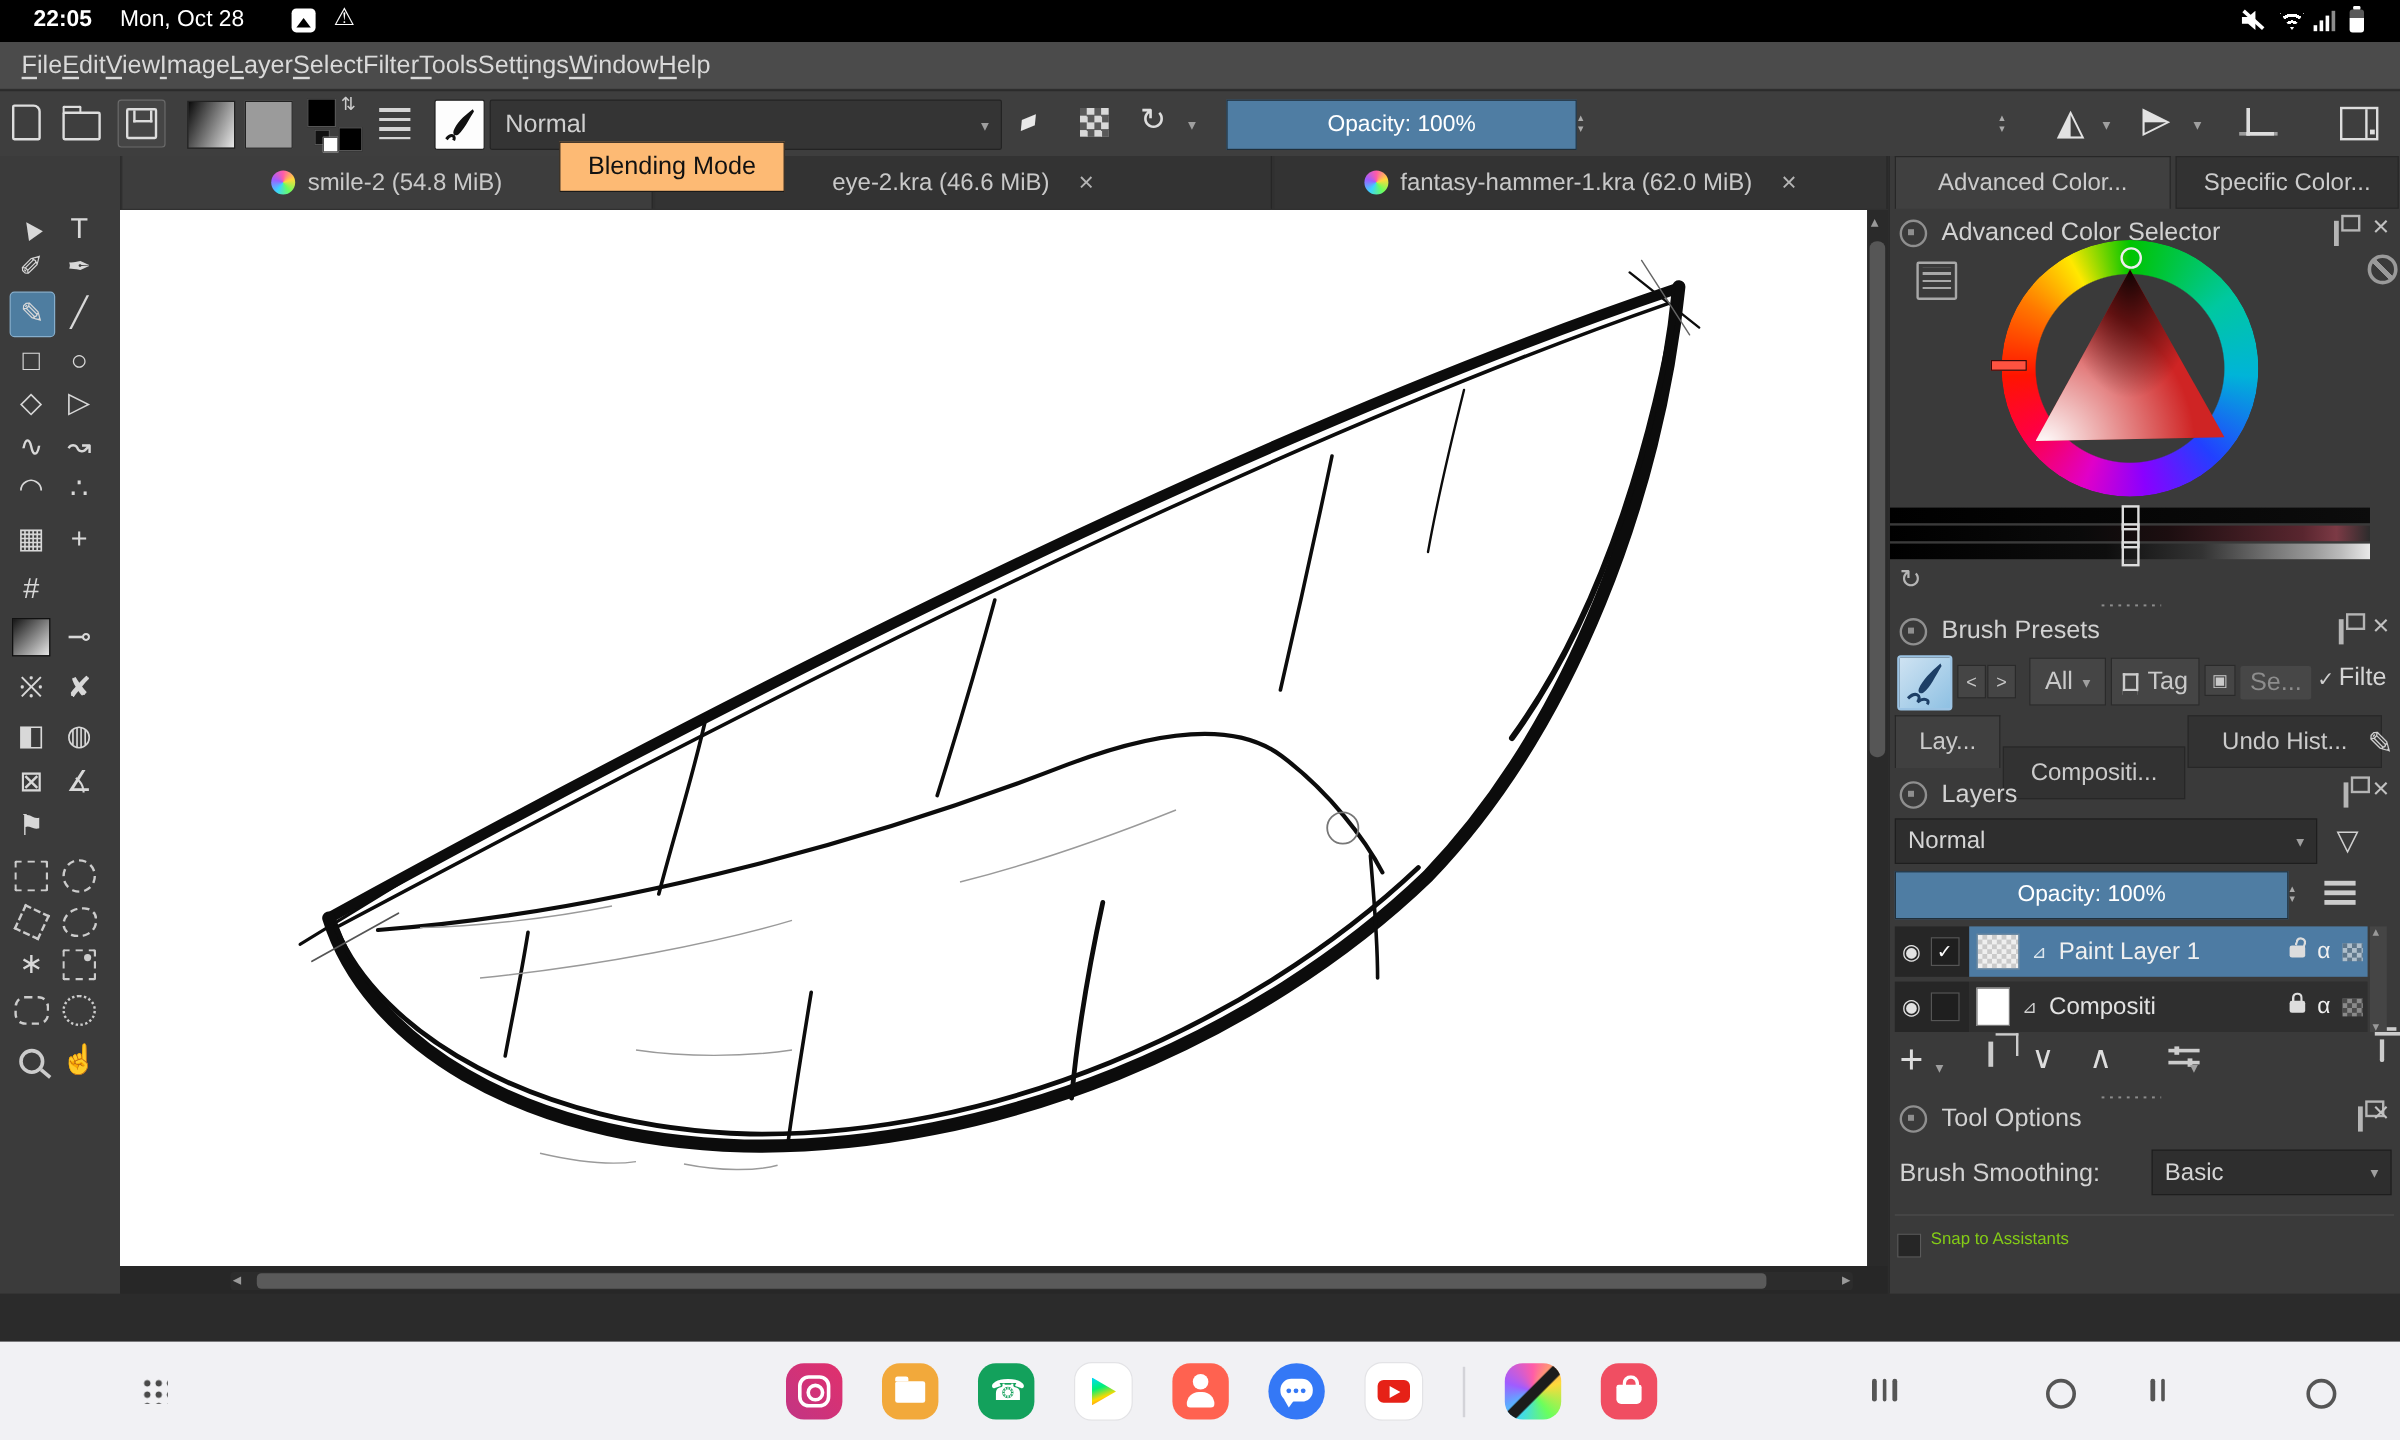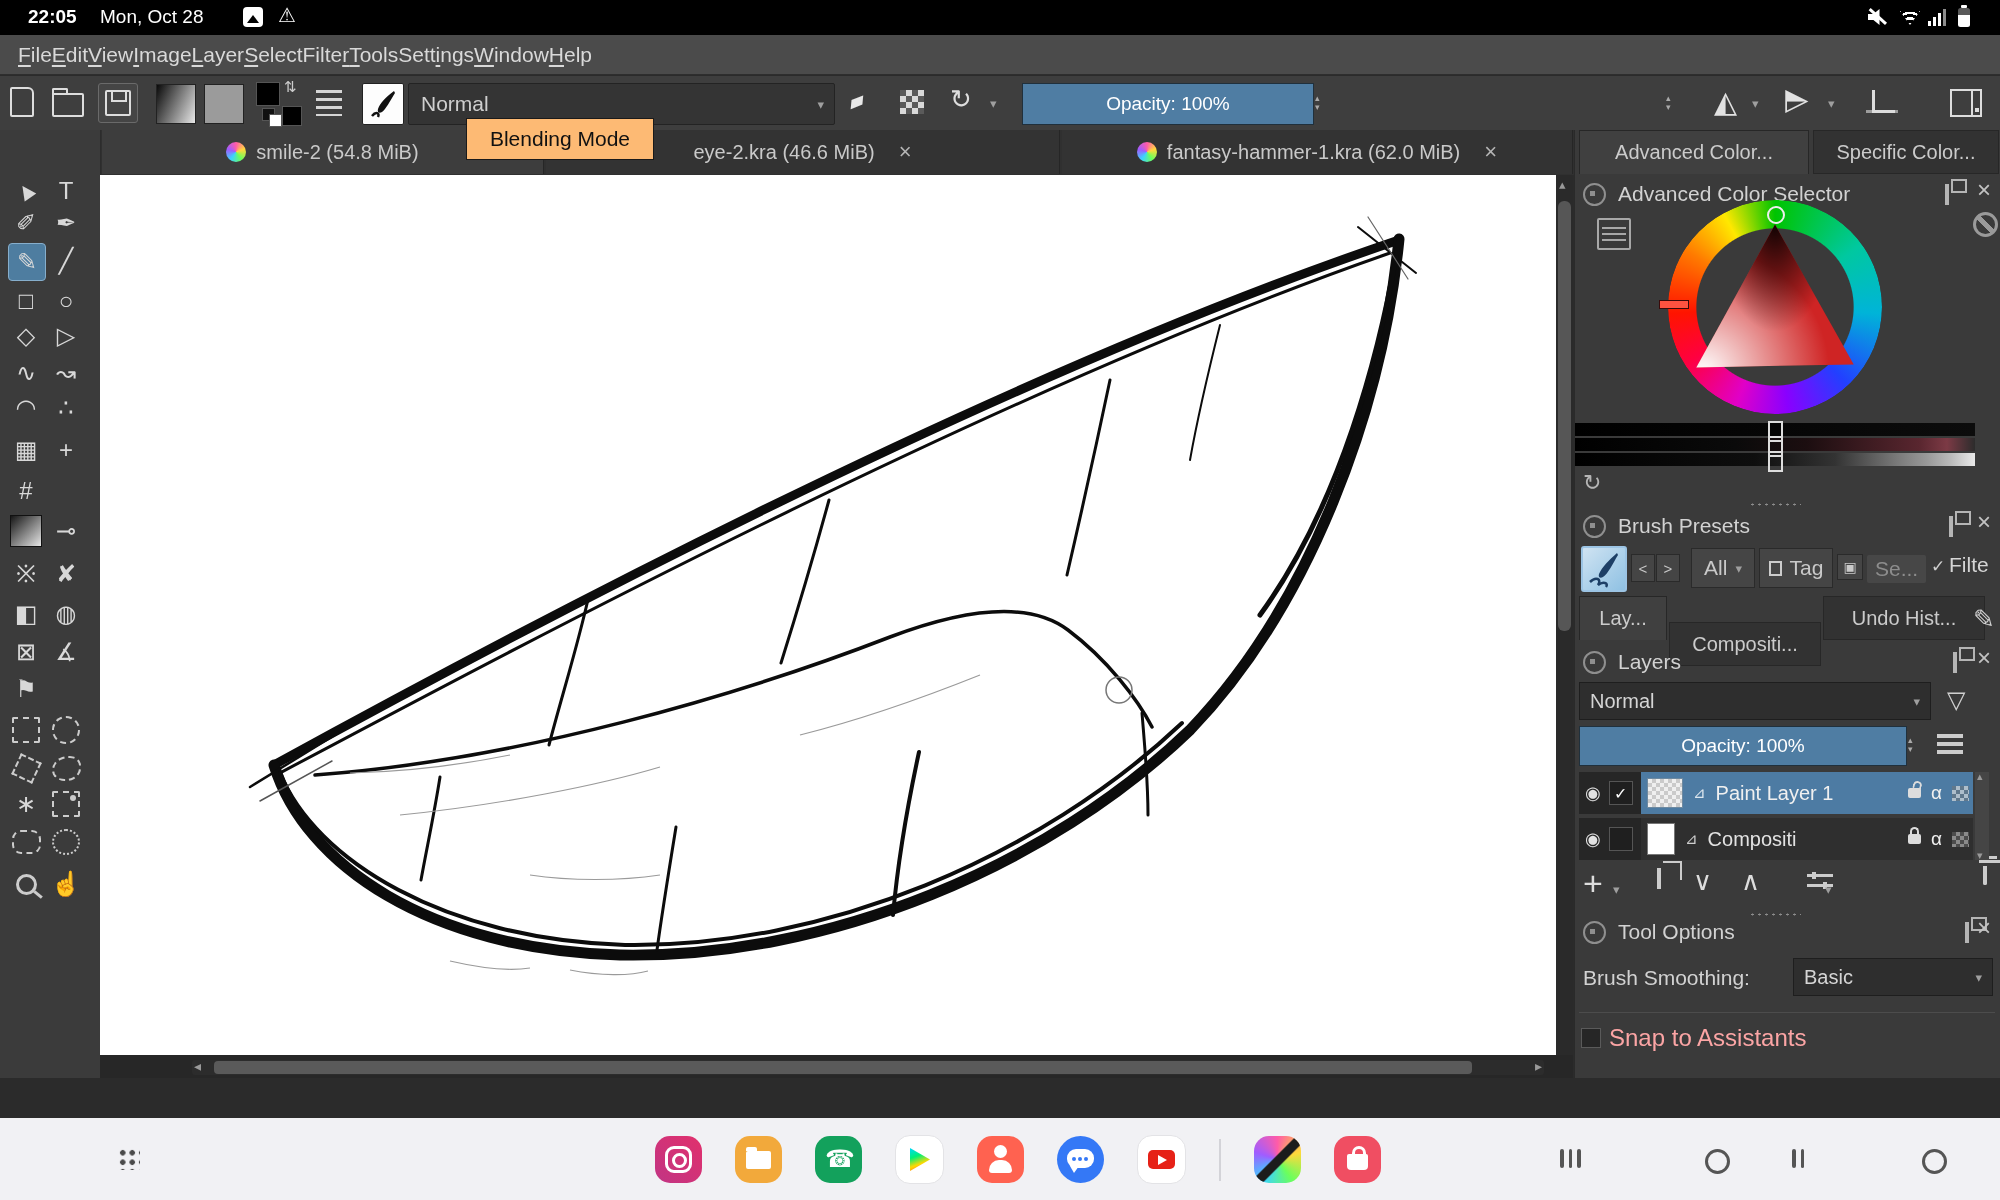--- a/index.html
+++ b/index.html
@@ -648,21 +648,21 @@
     <span class="abs fl" style="left:370px;top:794px;"></span>
     <span class="abs pclose" style="left:402px;top:788px;">×</span>
 
     <div class="abs" style="left:8px;top:836px;color:#d2d2d2;font-size:21px;"><span>Brush Smoothing:</span></div>
     <div class="abs selbox" style="left:218px;top:828px;width:200px;height:38px;">
       <span>Basic</span>
         <span class="ddv">▾</span>
     </div>
     <div class="abs" style="left:4px;top:882px;width:416px;height:1px;background:#4c4c4c;"></div>
     <span class="abs cb" style="left:6px;top:898px;"></span>
-    <div class="abs" style="left:34px;top:894px;color:#fca5a5;font-size:24px;"><span>Snap to Assistants</span></div>
+    <div class="abs" style="left:34px;top:894px;color:#84cc16;font-size:14px;"><span>Snap to Assistants</span></div>
   </div>
 
 
   <div id="taskbar" class="abs">
     <span class="abs grid-ic" style="left:118px;top:30px;"></span>
     <div class="app-row">
       <div class="app instagram"></div>
       <div class="app my-files">
           <span class="folder"></span>
         </div>

